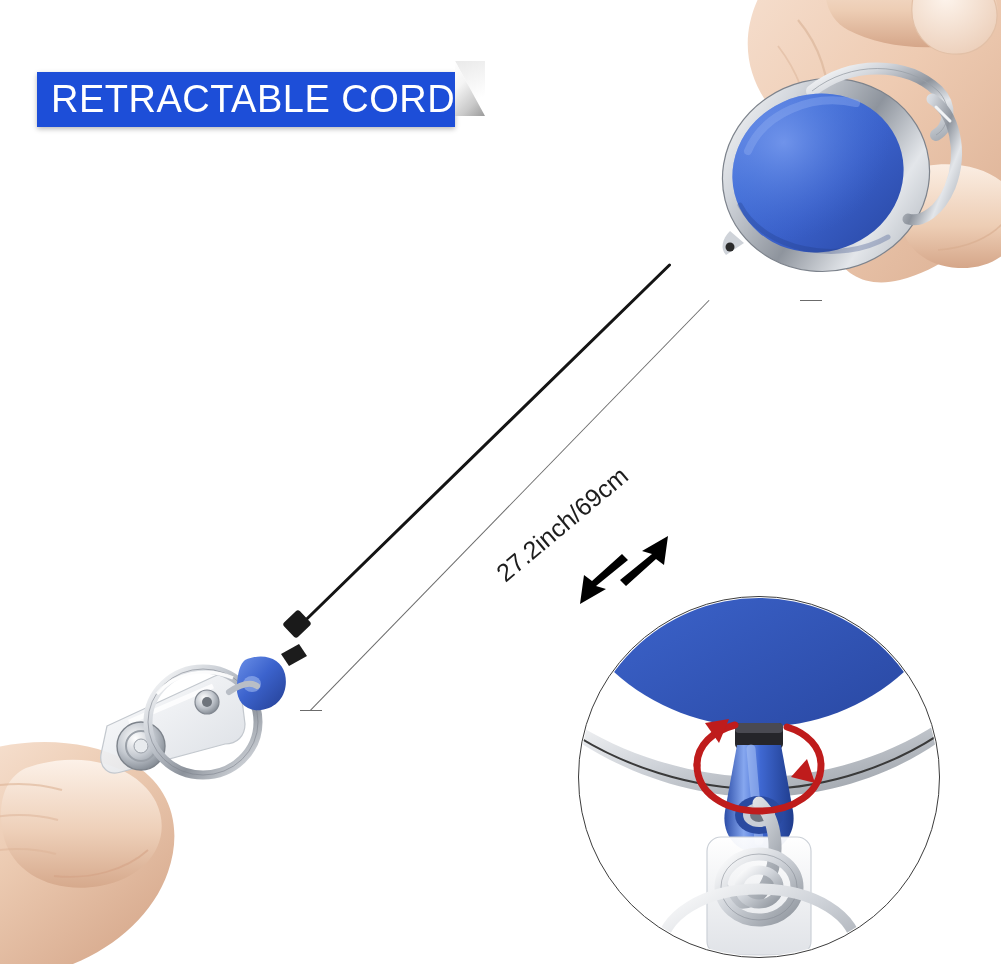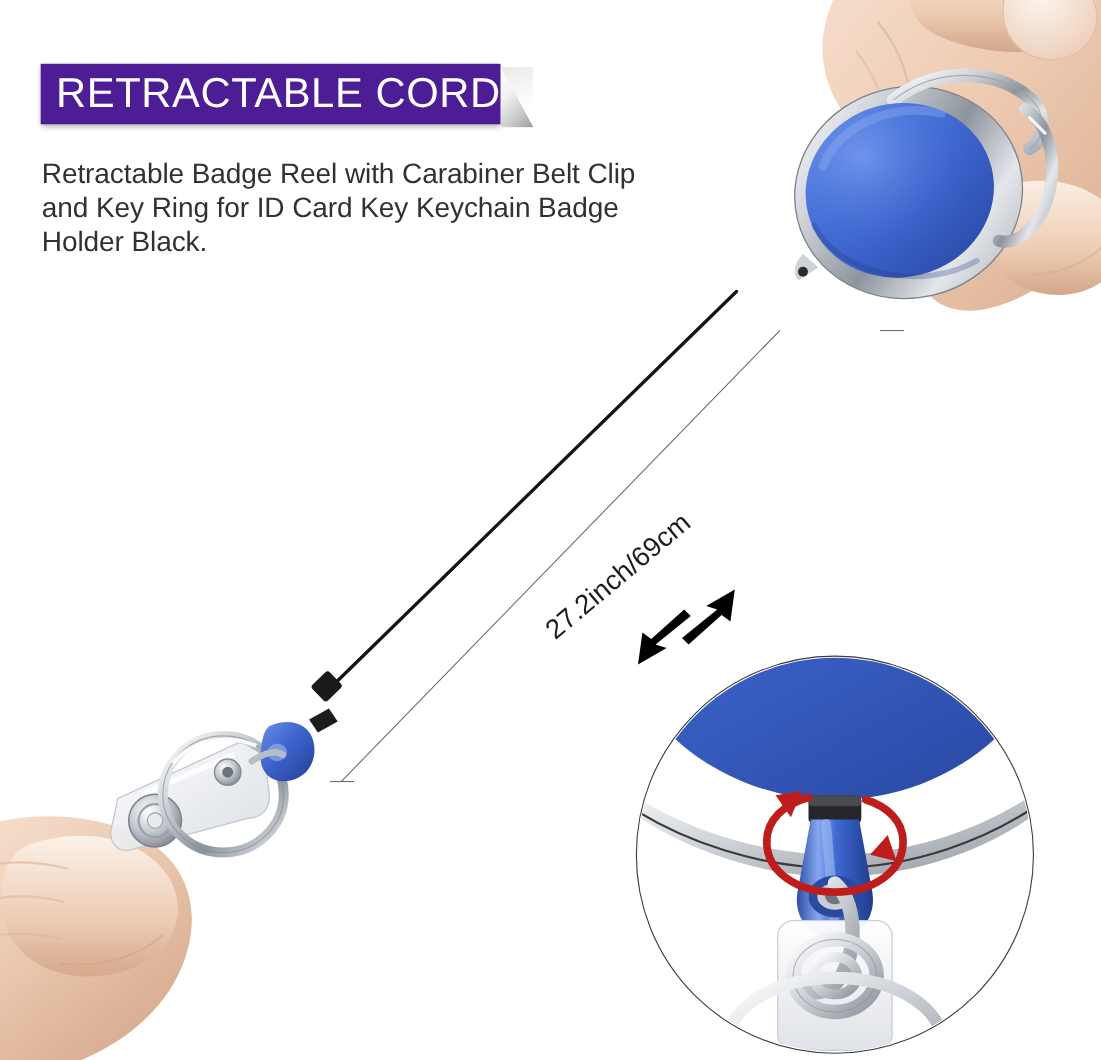--- a/index.html
+++ b/index.html
@@ -11,23 +11,23 @@
     position:relative;
     width:1001px;
     height:964px;
     background:#ffffff;
     overflow:hidden;
   }
 
   
   #title-banner{
     position:absolute;
-    left:37px; top:58px;
+    left:37px; top:72px;
     width:418px; height:55px;
-    background:#4c1d95;
+    background:#1d4ed8;
     display:flex; align-items:center;
     box-shadow:0 2px 5px rgba(0,0,0,.28);
     text-align:center;
   }
   #title-text{
     color:#ffffff;
     font-size:38px;
     letter-spacing:0.5px;
     font-weight:400;
     padding-left:14px;
@@ -252,23 +252,20 @@
 
     <path d="M60,56 L28,82 L38,85 L12,100 L16,71 L24,77 L54,50 Z" fill="#000000" transform="translate(0,-14)"></path>
   </svg>
 
   <div id="title-banner">
     <span id="title-text">RETRACTABLE CORD</span>
   </div>
   <div id="banner-fold2"></div>
   <div id="banner-fold"></div>
 
-  <div class="para" id="para-1">Retractable Badge Reel with Carabiner Belt Clip
-and Key Ring for ID Card Key Keychain Badge
-Holder Black.</div>
 
   <svg id="hand-bottom" width="330" height="340" viewBox="0 0 330 340">
     <defs>
       <linearGradient id="skinC" x1="0.1" y1="0" x2="0.9" y2="1">
         <stop offset="0%" stop-color="#f7e2d2"></stop>
         <stop offset="40%" stop-color="#eccbb2"></stop>
         <stop offset="100%" stop-color="#d3a386"></stop>
       </linearGradient>
       <linearGradient id="skinD" x1="0" y1="0" x2="0" y2="1">
         <stop offset="0%" stop-color="#fcf1e8"></stop>

